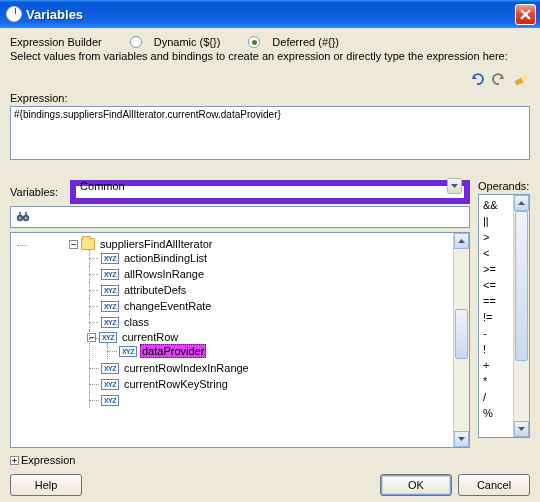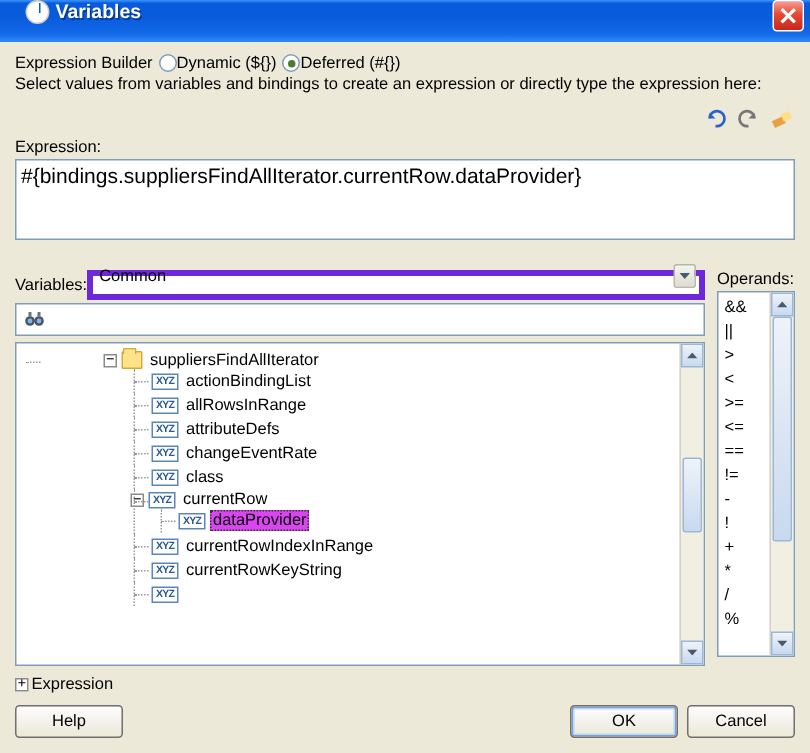--- a/index.html
+++ b/index.html
@@ -7,22 +7,22 @@
     margin: 0; padding: 0;
     font-family: Tahoma, Arial, sans-serif;
     font-size: 11px;
     background: #ece9d8;
     width: 540px; height: 502px;
     overflow: hidden;
   }
   .titlebar {
     height: 28px;
     background: linear-gradient(to bottom, #3a95ff 0%, #0a5bdc 8%, #0a5bdc 40%, #1269e8 80%, #2f8af7 100%);
-    display: flex; 
-    padding: 0 4px 0 17px;
+    display: flex; align-items: center;
+    padding: 0 4px 0 6px;
     color: #fff;
   }
   .titlebar .appicon {
     width: 16px; height: 16px; margin-right: 4px;
     background: #fff; border-radius: 50%;
     border: 1px solid #ccc;
     position: relative;
   }
   .titlebar .appicon::before{
     content:''; position:absolute; top:1px; left:8px; width:1px; height:13px;
@@ -35,39 +35,39 @@
   .closebtn {
     width: 21px; height: 21px;
     background: linear-gradient(to bottom,#f99b90,#e54a33 45%,#c6281b);
     border: 1px solid #fff; border-radius: 3px;
     display:flex; align-items:center; justify-content:center;
   }
   .closebtn svg { width:11px; height:11px; }
   .content {
     padding: 8px 10px;
   }
-  .row { display:flex; align-items:center; gap:0; }
+  .row { display:flex; align-items:center; gap:12px; }
   .radio {
     width:12px; height:12px; border:1px solid #7f9db9; border-radius:50%;
     display:inline-flex; align-items:center; justify-content:center; background:#fff;
   }
   .radio.checked::after{
     content:''; width:5px; height:5px; border-radius:50%; background:#4a7c2a;
   }
   .subnote { margin: 2px 0 8px 0; color:#000; }
   .toolbar-icons { display:flex; gap:4px; justify-content:flex-end; margin-bottom:2px; }
   .ticon { width:18px; height:18px; display:flex; align-items:center; justify-content:center; border:1px solid transparent; }
   .expr-box {
     border:1px solid #7f9db9; background:#fff;
     width:100%; height:54px;
-    padding:2px 3px; font-size:14px; color:#000;
+    padding:2px 3px; font-size:10px; color:#000;
   }
   .label { margin: 4px 0 2px; }
   .combo {
-    flex:1; height:20px; border:4px solid #6d28d9;
+    flex:1; height:20px; border:6px solid #6d28d9;
     background:#fff; display:flex; align-items:center;
     padding:0 2px 12px 4px;
   }
   .combo .arrow {
     width:15px; height:16px; background: linear-gradient(#f4f5f0,#dcdcd0);
     border:1px solid #b8b8a8; border-radius:2px;
     display:flex; align-items:center; justify-content:center;
     margin-left:auto;
   }
   .combo .value { flex:1; }

